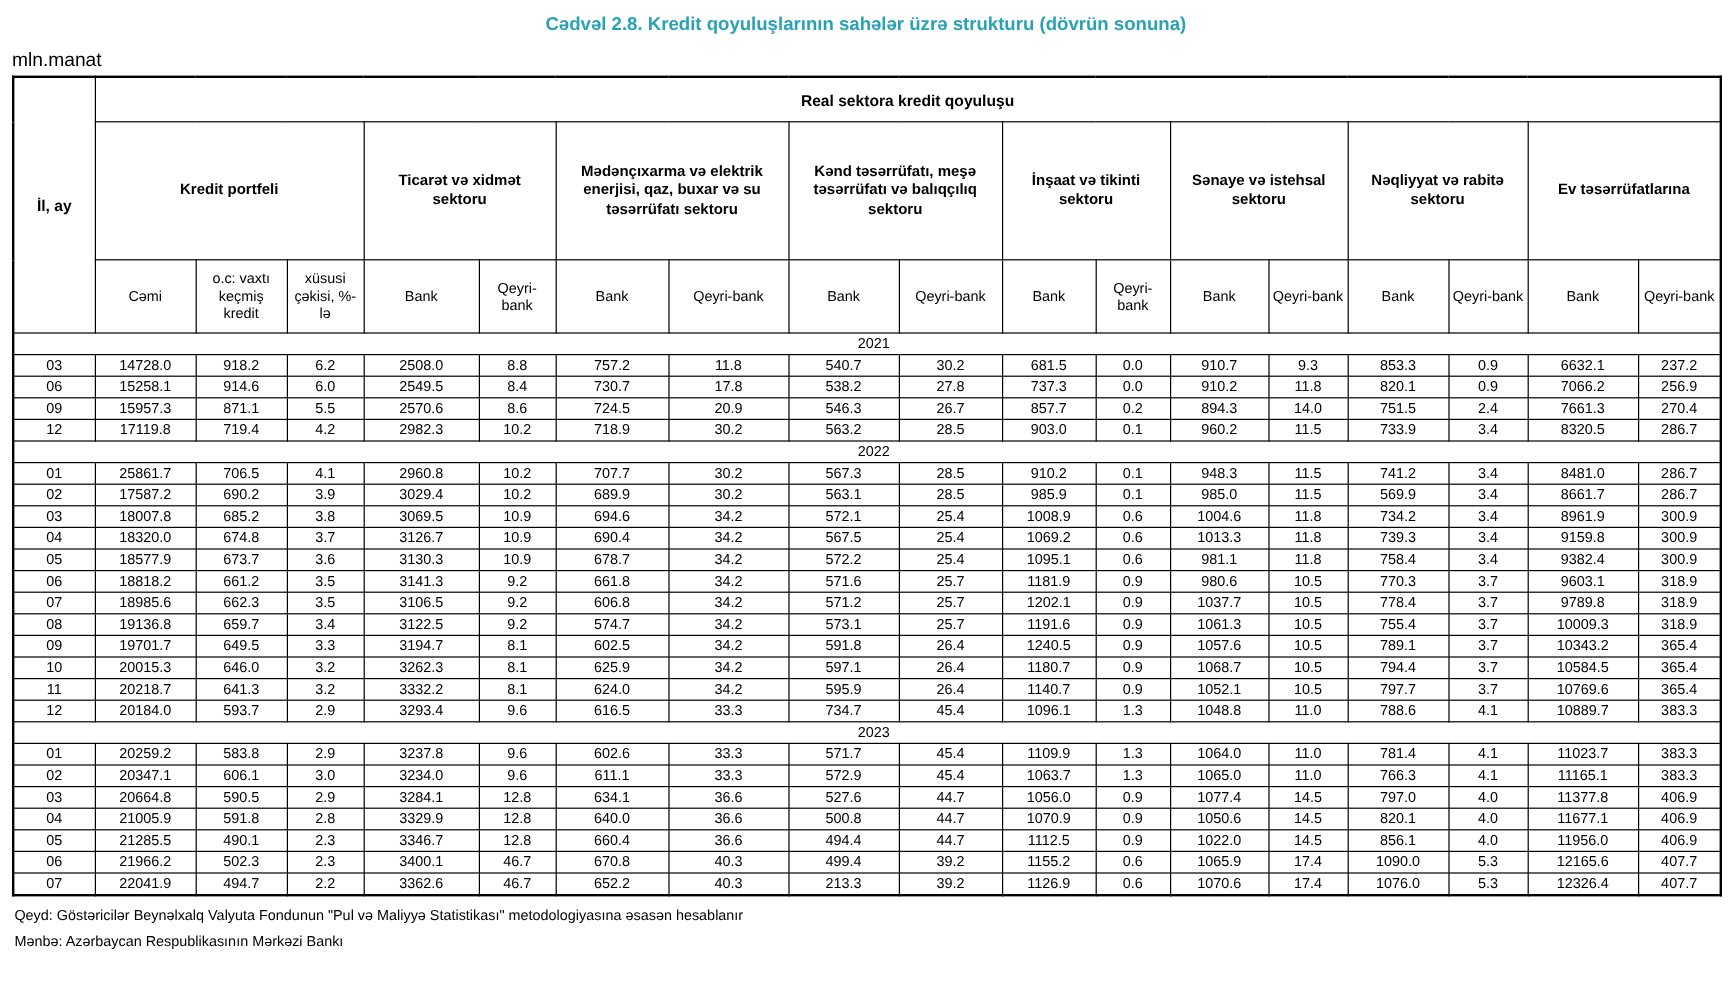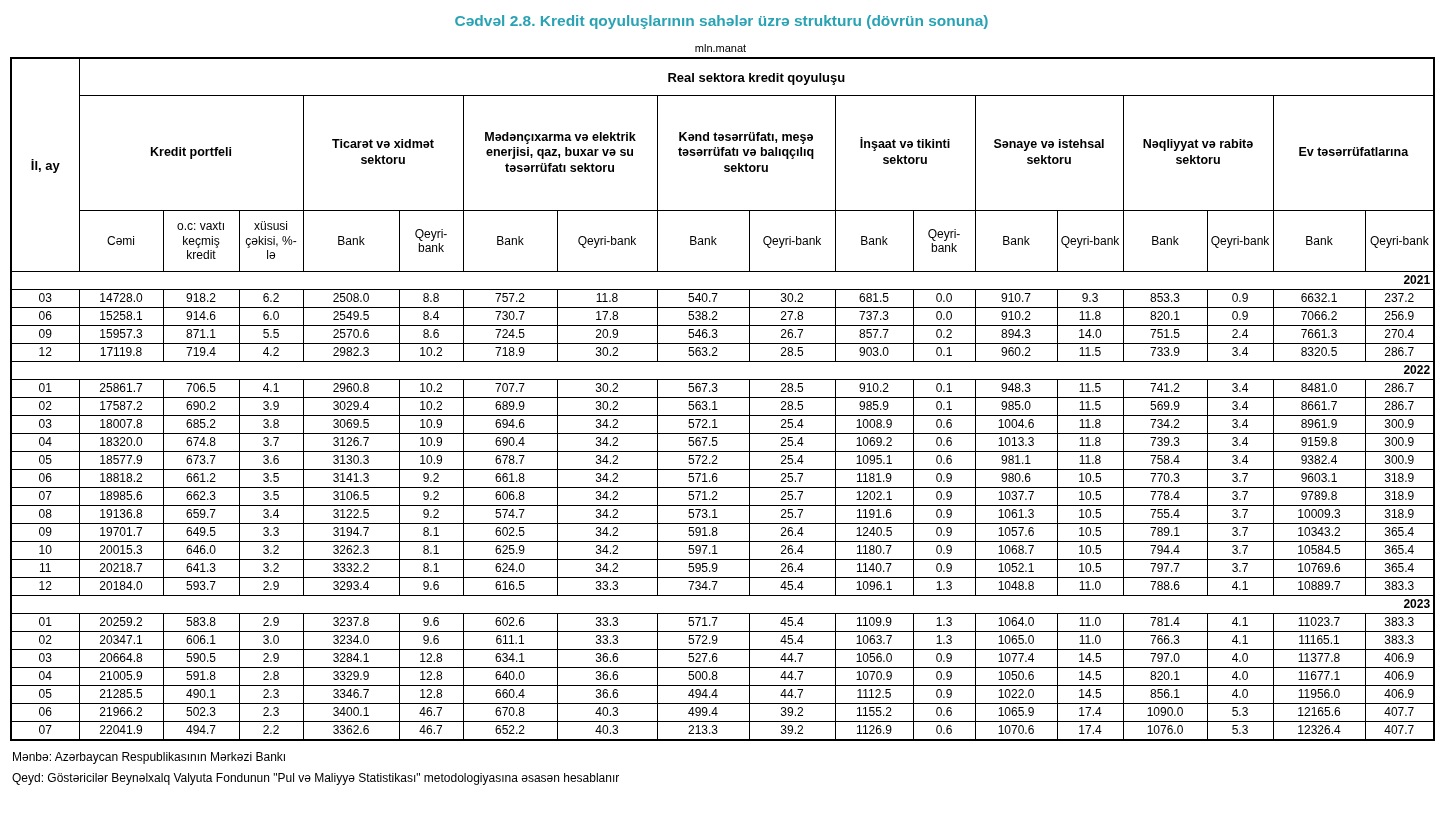--- a/index.html
+++ b/index.html
@@ -5,36 +5,36 @@
   html, body { margin:0; padding:0; background:#fff; }
   body {
     width:1443px; height:825px; overflow:hidden;
     font-family:"Liberation Sans", sans-serif; color:#000;
   }
   .page { padding:8px 10px 0 10px; }
   .title {
     text-align:center; font-weight:bold; font-size:15.5px;
     color:#29a3b4; margin:4px 0 12px 0;
   }
-  .unit { text-align:center; font-size:11px; margin:0 2px 3px 0; }
+  .unit { text-align:left; font-size:16px; margin:0 2px 3px 0; }
   table.grid {
     border-collapse:collapse; table-layout:fixed; width:1423px;
     border:2px solid #000; background:#fff;
   }
   table.grid th, table.grid td { border:1px solid #000; overflow:hidden; }
   thead th { text-align:center; vertical-align:middle; background:#fff; }
   tr.h1 th { height:34px; font-weight:bold; font-size:13px;border-radius:12px; }
   tr.h2 th { height:110px; font-weight:bold; font-size:12.5px; padding:2px 10px; line-height:1.25; }
   tr.h3 th { height:56px; font-weight:normal; font-size:12px; padding:2px 3px; line-height:1.2; }
   th.corner { font-weight:bold; font-size:13px; }
   tbody td {
     font-size:12px; text-align:center; height:17px; line-height:17px;
     padding:0 3px; white-space:nowrap;
   }
-  tbody tr.year td { text-align:right; font-weight:bold; padding-left:14px; }
+  tbody tr.year td { text-align:center; font-weight:normal; padding-left:14px; }
   tbody td.month { font-weight:normal; }
   .notes { font-size:12px; margin:6px 2px 0 2px; line-height:1.75; }
 </style>
 </head>
 <body>
 
 <div class="page">
   <div class="title">Cədvəl 2.8. Kredit qoyuluşlarının sahələr üzrə strukturu (dövrün sonuna)</div>
   <div class="unit">mln.manat</div>
 
@@ -561,16 +561,16 @@
           <td>17.4</td>
           <td>1076.0</td>
           <td>5.3</td>
           <td>12326.4</td>
           <td>407.7</td>
         </tr>
       </tbody>
   </table>
 
   <div class="notes">
+    <div>Qeyd: Göstəricilər Beynəlxalq Valyuta Fondunun "Pul və Maliyyə Statistikası" metodologiyasına əsasən hesablanır</div>
     <div>Mənbə: Azərbaycan Respublikasının Mərkəzi Bankı</div>
-    <div>Qeyd: Göstəricilər Beynəlxalq Valyuta Fondunun "Pul və Maliyyə Statistikası" metodologiyasına əsasən hesablanır</div>
   </div>
 </div>
 
 </body></html>

